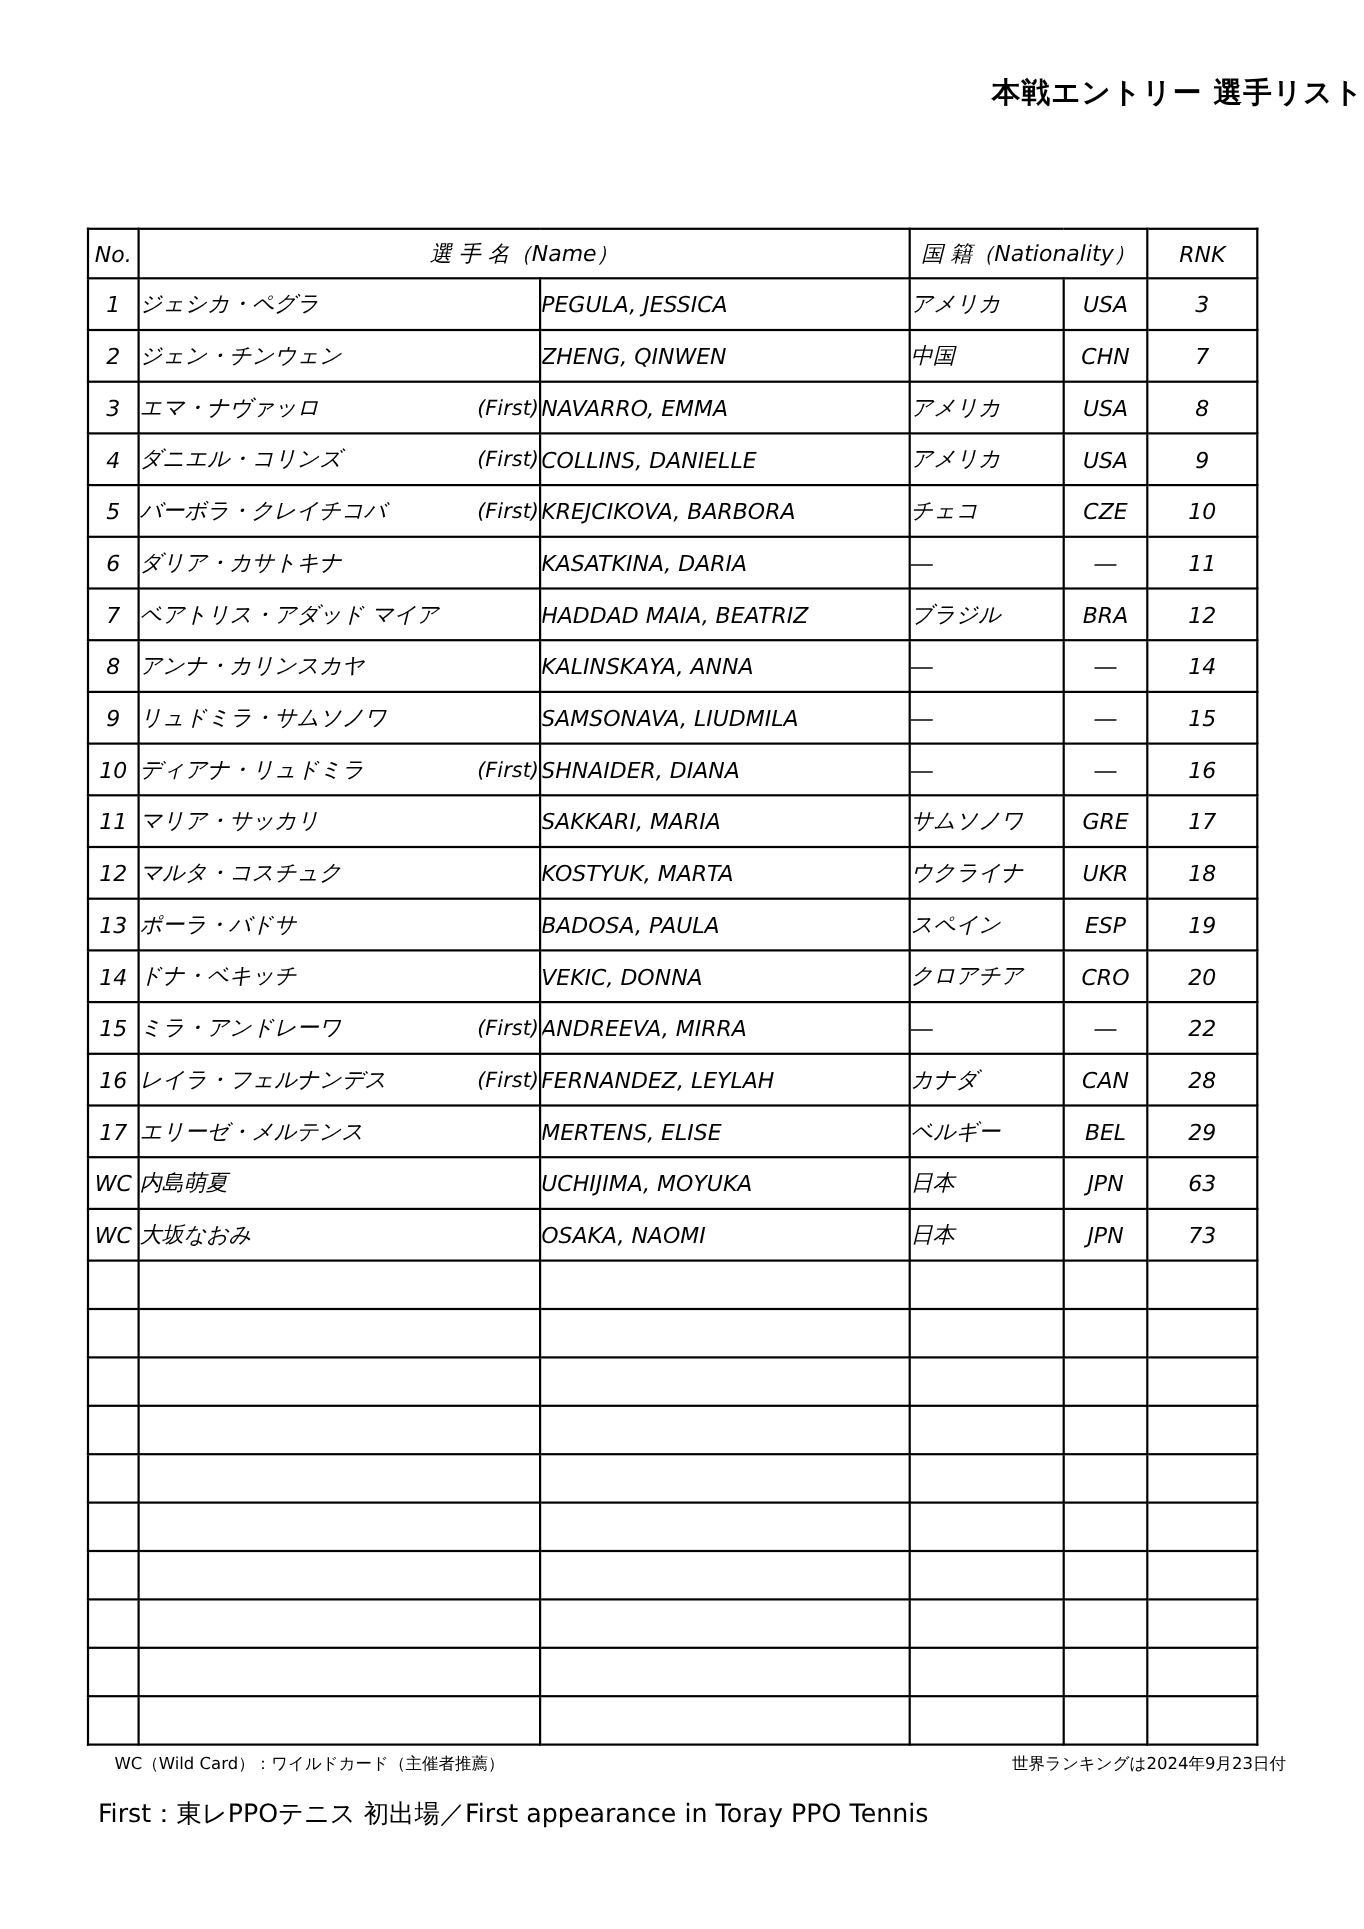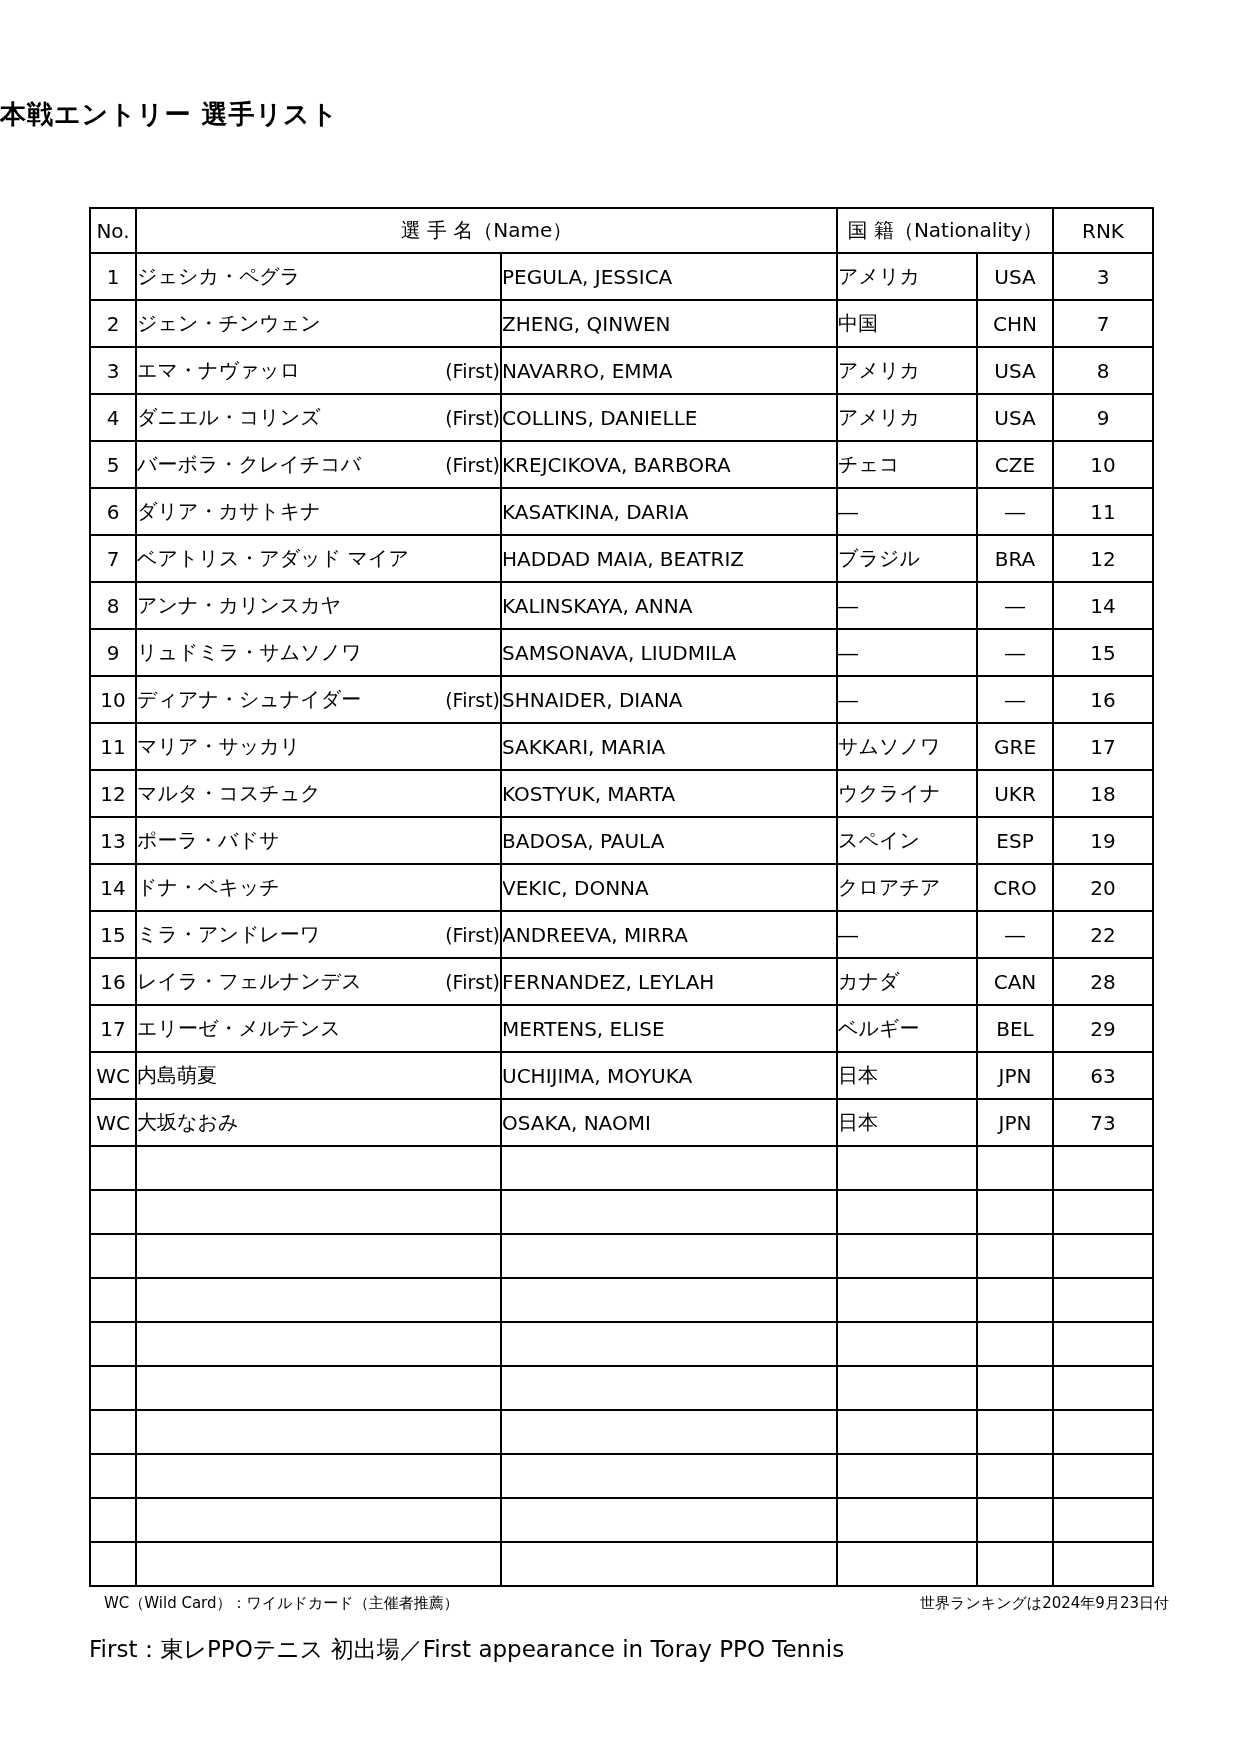--- a/index.html
+++ b/index.html
@@ -11,44 +11,45 @@
   }
   .page {
     position: relative;
     width: 1240px;
     height: 1754px;
     background: #ffffff;
     overflow: hidden;
   }
   .titles {
     position: absolute;
-    top: 98px;
+    top: 69px;
     left: 0;
     width: 1240px;
-    text-align: left;
+    text-align: right;
   }
   .title-jp {
     font-size: 26px;
     font-weight: bold;
     letter-spacing: 1px;
     line-height: 32px;
   }
   .title-en {
     font-size: 27px;
     font-weight: bold;
     line-height: 32px;
     margin-top: 6px;
   }
   table.players {
     position: absolute;
     top: 207px;
-    left: 89px;
+    left: 79px;
     width: 1065px;
     border-collapse: collapse;
     table-layout: fixed;
+    font-style: italic;
   }
   table.players th,
   table.players td {
     border: 2px solid #000;
     padding: 0;
     font-size: 20px;
     font-weight: normal;
     vertical-align: middle;
     white-space: nowrap;
     overflow: hidden;
@@ -230,21 +231,21 @@
     </td>
     <td class="c-nameen">SAMSONAVA, LIUDMILA</td>
     <td class="c-natjp">―</td>
     <td class="c-natcode">―</td>
     <td class="c-rnk">15</td>
   </tr>
         <tr class="player-row">
     <td class="c-no">10</td>
     <td class="c-namejp">
       <span class="jpwrap">
-        <span>ディアナ・シュナイダー</span>
+        <span>ディアナ・リュドミラ</span>
         <span class="first-label">(First)</span>
       </span>
     </td>
     <td class="c-nameen">SHNAIDER, DIANA</td>
     <td class="c-natjp">―</td>
     <td class="c-natcode">―</td>
     <td class="c-rnk">16</td>
   </tr>
         <tr class="player-row">
     <td class="c-no">11</td>

